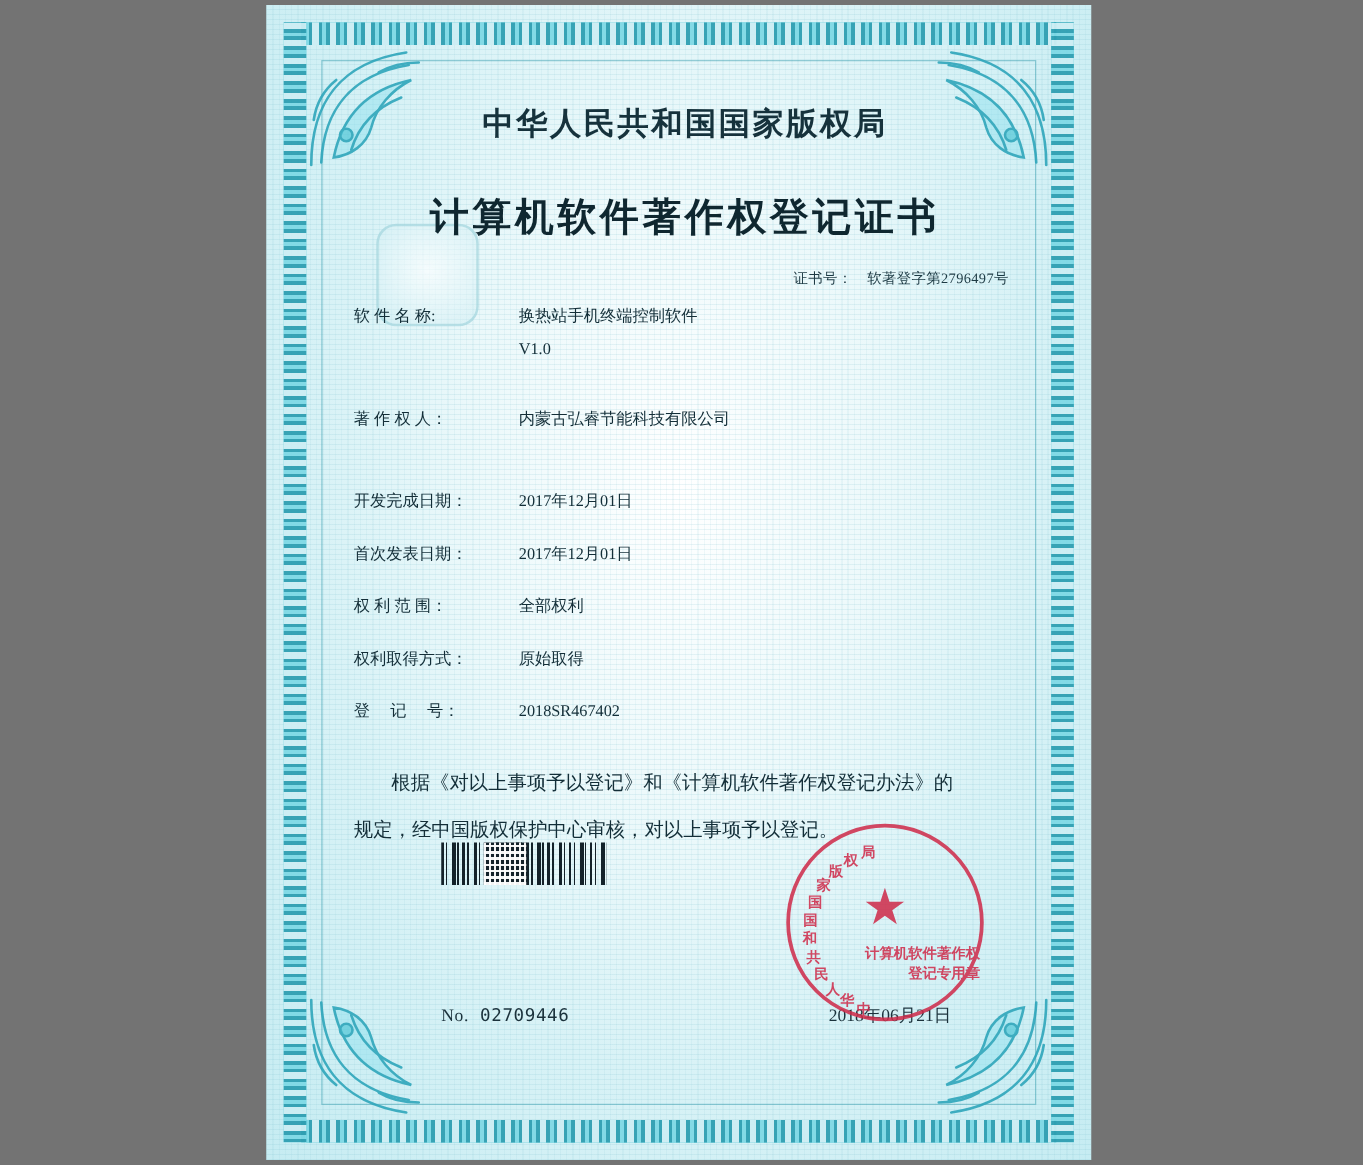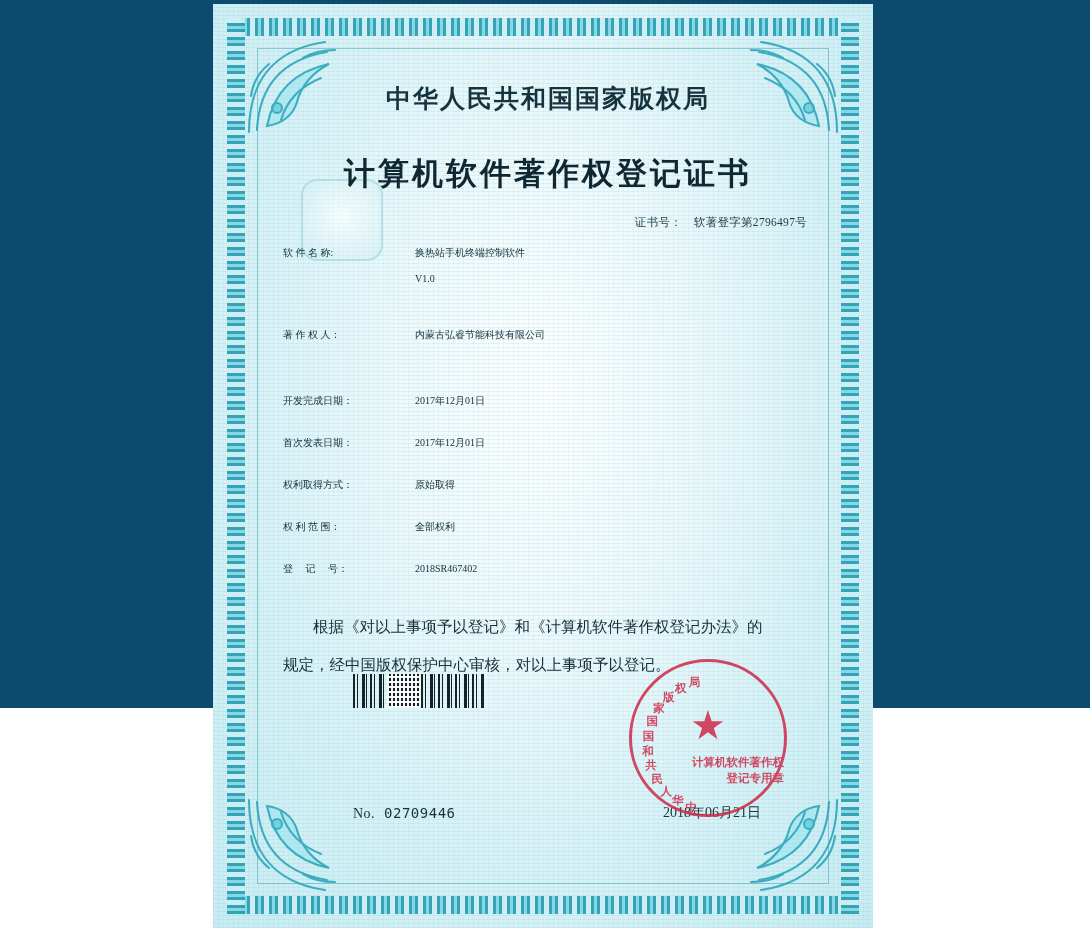--- a/index.html
+++ b/index.html
@@ -11,22 +11,22 @@
     width: 1090px;
     height: 932px;
     font-family: "Liberation Serif", serif;
     overflow: hidden;
   }
 
   
   #page {
     position: relative;
     width: 1090px;
-    height: 708px;
-    background: #0c4a6e;
+    height: 932px;
+    background: #737373;
   }
 
   #cert {
     position: absolute;
     left: 213px;
     top: 4px;
     width: 660px;
     height: 924px;
     background:
       radial-gradient(ellipse at 50% 42%, #ffffff 0%, #eaf8fa 38%, #d8f2f6 62%, #c6ecf2 100%);
@@ -126,21 +126,21 @@
     color: #1d3a44;
     padding-right: 6px;
     letter-spacing: .3px;
   }
 
   .rows { margin-top: 16px; }
 
   .row {
     display: flex;
     align-items: flex-start;
-    font-size: 10px;
+    font-size: 13px;
     color: #132e38;
     margin-bottom: 6px;
     line-height: 26px;
     justify-content: flex-end;
   }
   .row .lbl {
     width: 132px;
     flex: 0 0 132px;
     letter-spacing: 0px;
     white-space: nowrap;
@@ -345,26 +345,26 @@
       <div class="rows block-c">
         <div class="row">
           <div class="lbl">开发完成日期：</div>
           <div class="val mono">2017年12月01日</div>
         </div>
         <div class="row">
           <div class="lbl">首次发表日期：</div>
           <div class="val mono">2017年12月01日</div>
         </div>
         <div class="row">
+          <div class="lbl">权 利 范 围：</div>
+          <div class="val">全部权利</div>
+        </div>
+        <div class="row">
           <div class="lbl">权利取得方式：</div>
           <div class="val">原始取得</div>
-        </div>
-        <div class="row">
-          <div class="lbl">权 利 范 围：</div>
-          <div class="val">全部权利</div>
         </div>
         <div class="row">
           <div class="lbl">登 　记 　号：</div>
           <div class="val mono">2018SR467402</div>
         </div>
       </div>
 
       <div class="para">
         <span class="indent"></span><span>根据《对以上事项予以登记》和《计算机软件著作权登记办法》的</span><br>
         <span>规定，经中国版权保护中心审核，对以上事项予以登记。</span>

